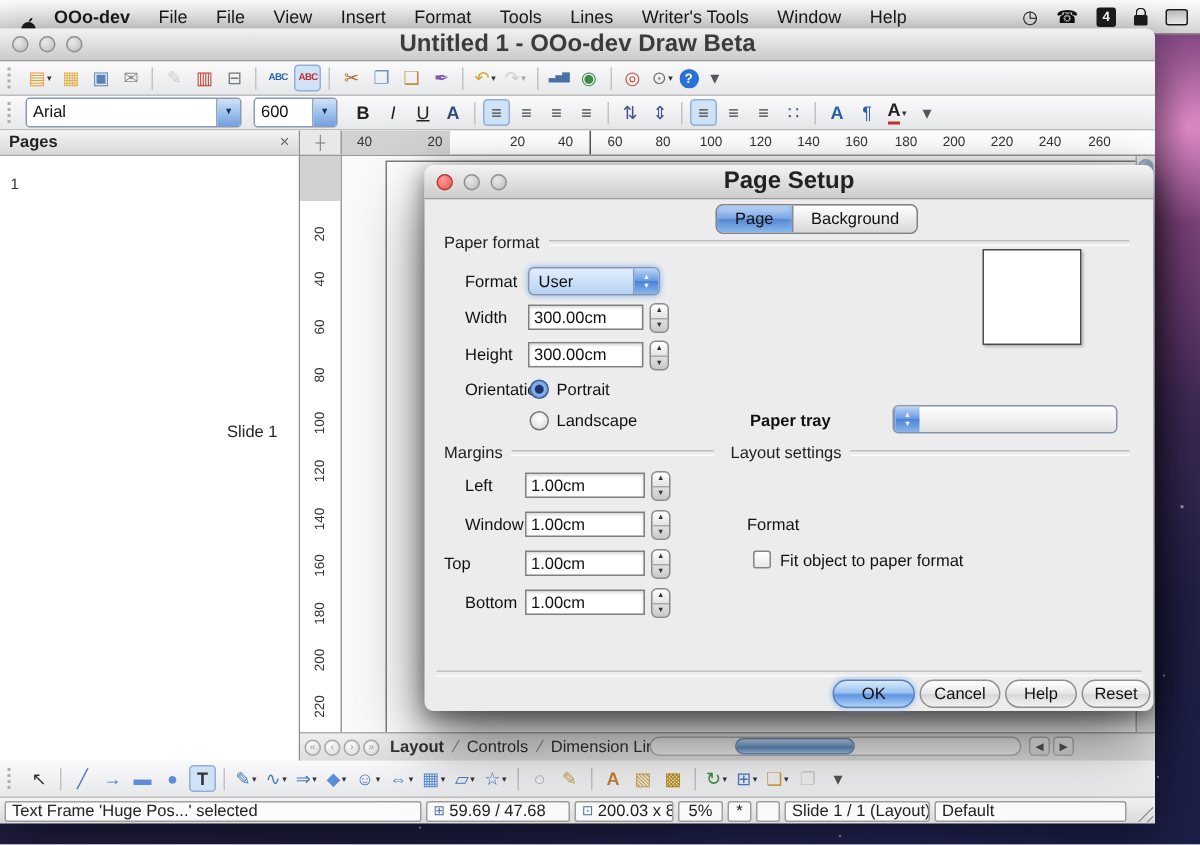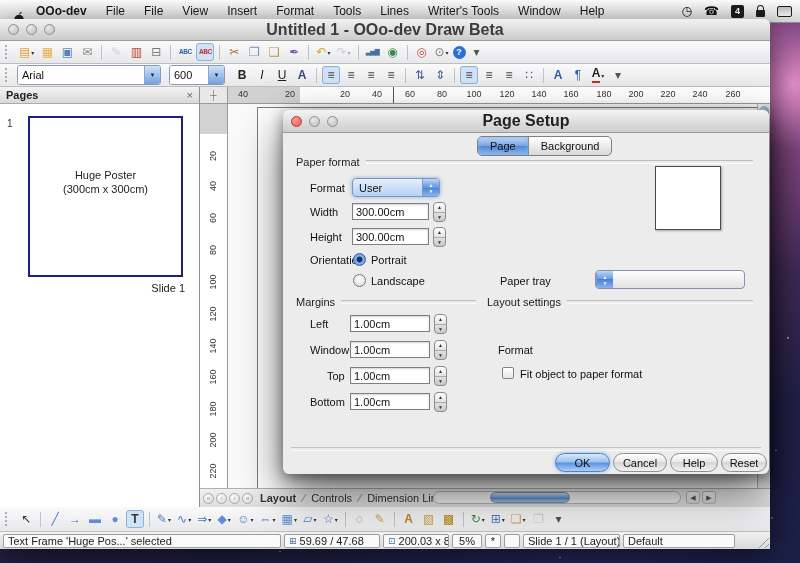--- a/index.html
+++ b/index.html
@@ -314,26 +314,20 @@
     </div>
 
     <div class="workspace">
       <div class="pagespanel">
         <div class="panelhead">
           <span>Pages</span>
           <span class="x">×</span>
         </div>
         <div class="panelbody">
           <span class="slide-num">1</span>
-          <div class="slide-thumb">
-            <div class="slide-text">
-              <div>Huge Poster</div>
-              <div>(300cm x 300cm)</div>
-            </div>
-          </div>
           <div class="slide-label">Slide 1</div>
         </div>
       </div>
 
       <div class="docarea">
         <div class="hruler">
           <span class="corner">┼</span>
           <span class="hmargin"></span>
           <span class="cursorline"></span>
         <span class="htick" style="left: 43px;">40</span>
@@ -519,21 +513,21 @@
       <span class="seg" style="width:30px;justify-content:center;">
         <span>5%</span>
       </span>
       <span class="seg" style="width:16px;justify-content:center;">
         <span>*</span>
       </span>
       <span class="seg" style="width:16px;"></span>
       <span class="seg" style="width:97px;">
         <span>Slide 1 / 1 (Layout)</span>
       </span>
-      <span class="seg" style="width:112px;">
+      <span class="seg" style="width:128px;">
         <span>Default</span>
       </span>
       <span class="sizegrip"></span>
     </div>
   </div>
 
   <div class="dialog">
     <div class="dtitle">
       <div class="lights">
         <span class="light red"></span>
@@ -570,21 +564,21 @@
     <input class="mac-field" style="left: 69px; top: 118px; width: 77px;" readonly="" value="300.00cm">
     <span class="stepper" style="left:150px;top:117px;">
         <span>▲</span>
         <span>▼</span>
       </span>
     <span class="dlabel" style="left:27px;top:144px;">Orientation</span>
     <span class="radio on" style="left:70px;top:143px;"></span>
     <span class="dlabel" style="left:88px;top:144px;">Portrait</span>
     <span class="radio" style="left:70px;top:164px;"></span>
     <span class="dlabel" style="left:88px;top:165px;">Landscape</span>
-    <span class="dlabel" style="left:217px;top:165px;">Paper tray</span>
+    <span class="dlabel" style="left:217px;top:165px;font-weight:bold;">Paper tray</span>
     <span class="popup" style="left:312px;top:160px;width:150px;">
       <span class="cap">
           <span>▲</span>
           <span>▼</span>
         </span>
     </span>
     <div class="preview"></div>
 
     <div class="gsec" style="left:13px;top:186px;width:180px;">
       <span>Margins</span>
@@ -595,21 +589,21 @@
     <span class="stepper" style="left:151px;top:204px;">
         <span>▲</span>
         <span>▼</span>
       </span>
     <span class="dlabel" style="left:27px;top:234px;">Window</span>
     <input class="mac-field" style="left: 67px; top: 231px; width: 80px;" readonly="" value="1.00cm">
     <span class="stepper" style="left:151px;top:230px;">
         <span>▲</span>
         <span>▼</span>
       </span>
-    <span class="dlabel" style="left:44px;top:260px;">Top</span>
+    <span class="dlabel" style="left:13px;top:260px;">Top</span>
     <input class="mac-field" style="left: 67px; top: 257px; width: 80px;" readonly="" value="1.00cm">
     <span class="stepper" style="left:151px;top:256px;">
         <span>▲</span>
         <span>▼</span>
       </span>
     <span class="dlabel" style="left:27px;top:286px;">Bottom</span>
     <input class="mac-field" style="left: 67px; top: 283px; width: 80px;" readonly="" value="1.00cm">
     <span class="stepper" style="left:151px;top:282px;">
         <span>▲</span>
         <span>▼</span>

